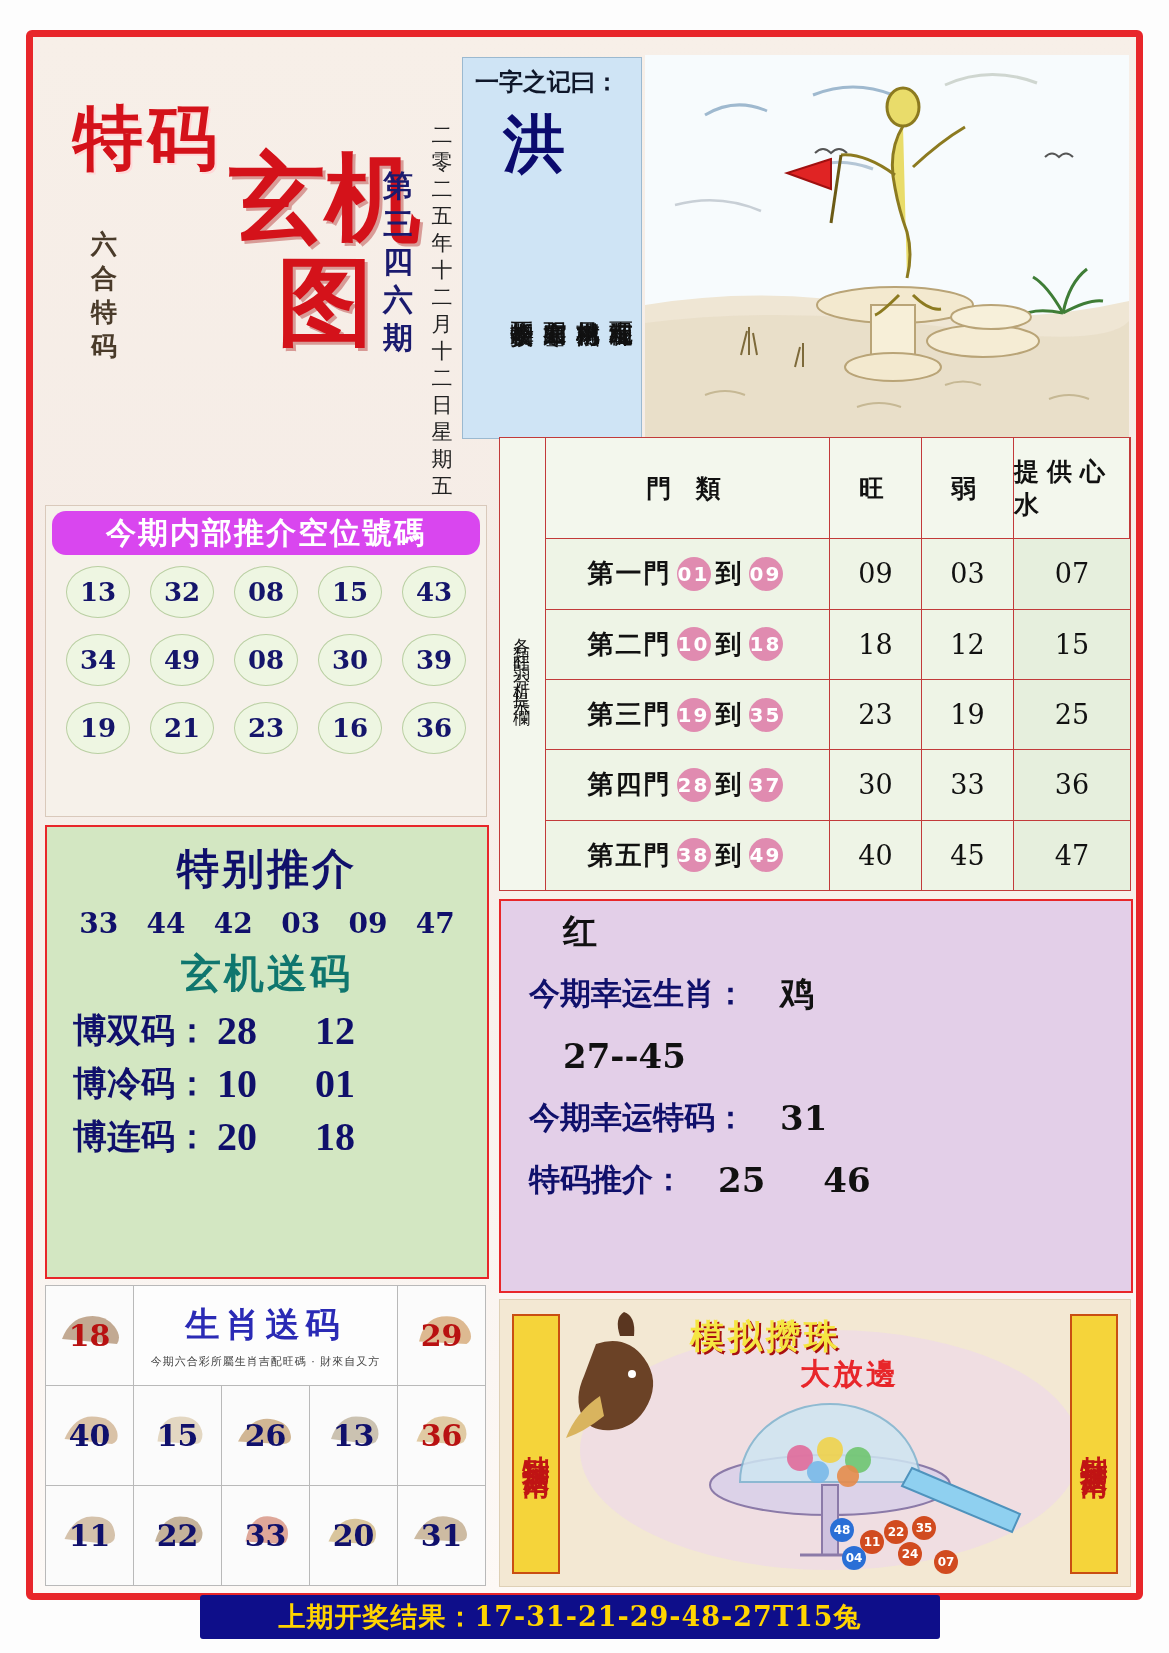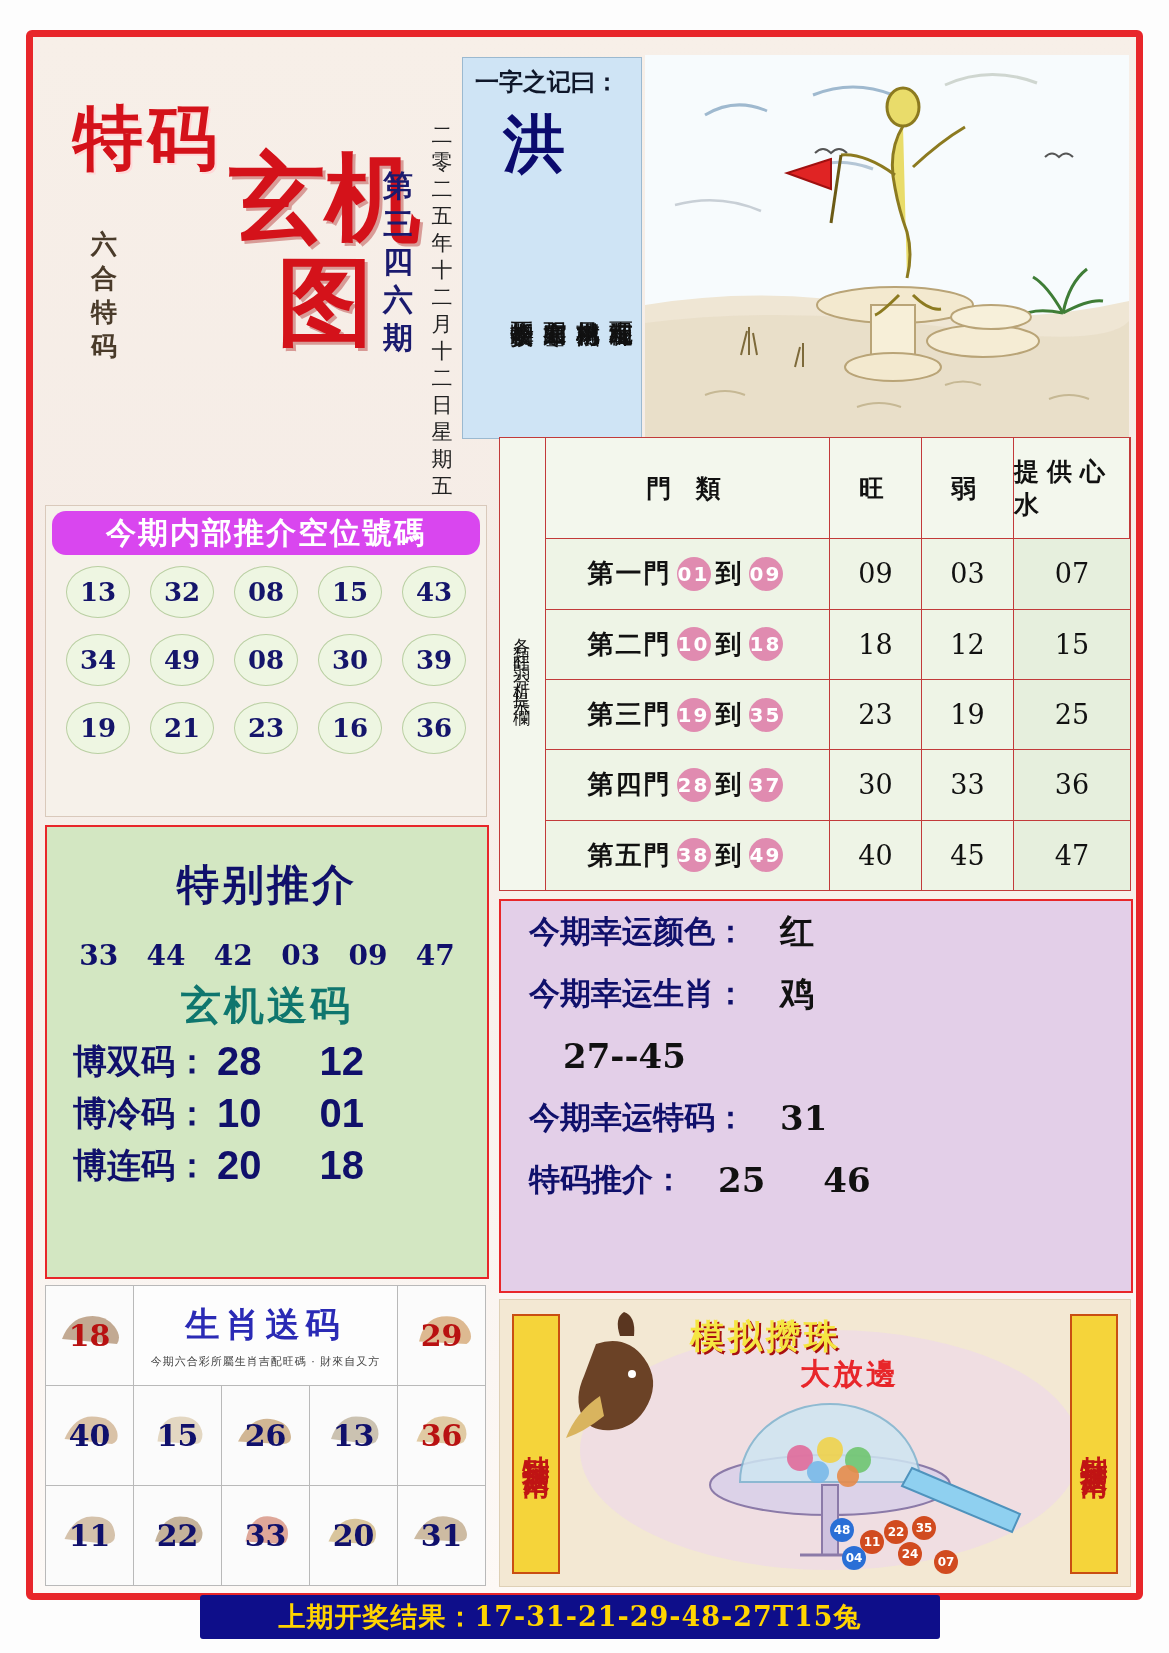--- a/index.html
+++ b/index.html
@@ -105,37 +105,37 @@
     color:#15156b;font-size:26px;font-weight:bold;
     display:flex;align-items:center;justify-content:center;
     font-family:"DejaVu Serif","Liberation Serif",serif;
   }
   
   .tuijie{
     position:absolute;left:12px;top:788px;width:440px;height:450px;
     background:#d3e7c2;border:2px solid #e8262a;
   }
   .tuijie h2{
-    margin:16px;padding:14px 0 4px;text-align:center;
+    margin:0;padding:14px 0 4px;text-align:center;
     font-size:42px;color:#10106b;font-weight:bold;letter-spacing:3px;
     font-family:"DejaVu Serif","Liberation Serif",serif;
   }
   .tuijie-nums{
     display:flex;justify-content:space-around;padding:6px 18px 0;
     font-size:28px;font-weight:bold;color:#10106b;
     font-family:"DejaVu Serif","Liberation Serif",serif;
   }
   .tuijie h3{
     margin:6px 0 0;text-align:center;font-size:40px;color:#0f766e;
     font-weight:bold;letter-spacing:3px;
     font-family:"DejaVu Serif","Liberation Serif",serif;
   }
   .code-row{
-    display:flex;align-items:flex-start;padding:6px 0 0 26px;
-    font-family:Liberation Sans, sans-serif;
+    display:flex;align-items:center;padding:6px 0 0 26px;
+    font-family:Liberation Serif, serif;
   }
   .code-row .lbl{font-size:34px;color:#10106b;font-weight:bold;}
   .code-row .v1{font-size:40px;color:#10106b;font-weight:bold;margin-left:8px;}
   .code-row .v2{font-size:40px;color:#10106b;font-weight:bold;margin-left:58px;}
   
   .sx-table{
     position:absolute;left:12px;top:1248px;width:440px;height:300px;
     display:grid;grid-template-columns:repeat(5,1fr);grid-template-rows:repeat(3,1fr);
     border-left:1px solid #b9b9b9;border-top:1px solid #b9b9b9;
   }
@@ -521,21 +521,20 @@
         <span>到</span>
         <span class="pill">49</span>
       </div>
       <div class="mt-c row-last">40</div>
       <div class="mt-c row-last">45</div>
       <div class="mt-c last row-last">47</div>
     </div>
 
     <div class="lucky">
       <div class="lucky-row">
-        <span class="lk">今期幸运颜色：</span>
         <span class="lv">红</span>
       </div>
       <div class="lucky-row">
         <span class="lk">今期幸运生肖：</span>
         <span class="lv">鸡</span>
       </div>
       <div class="lucky-row">
         <span class="lv">27--45</span>
       </div>
       <div class="lucky-row">

